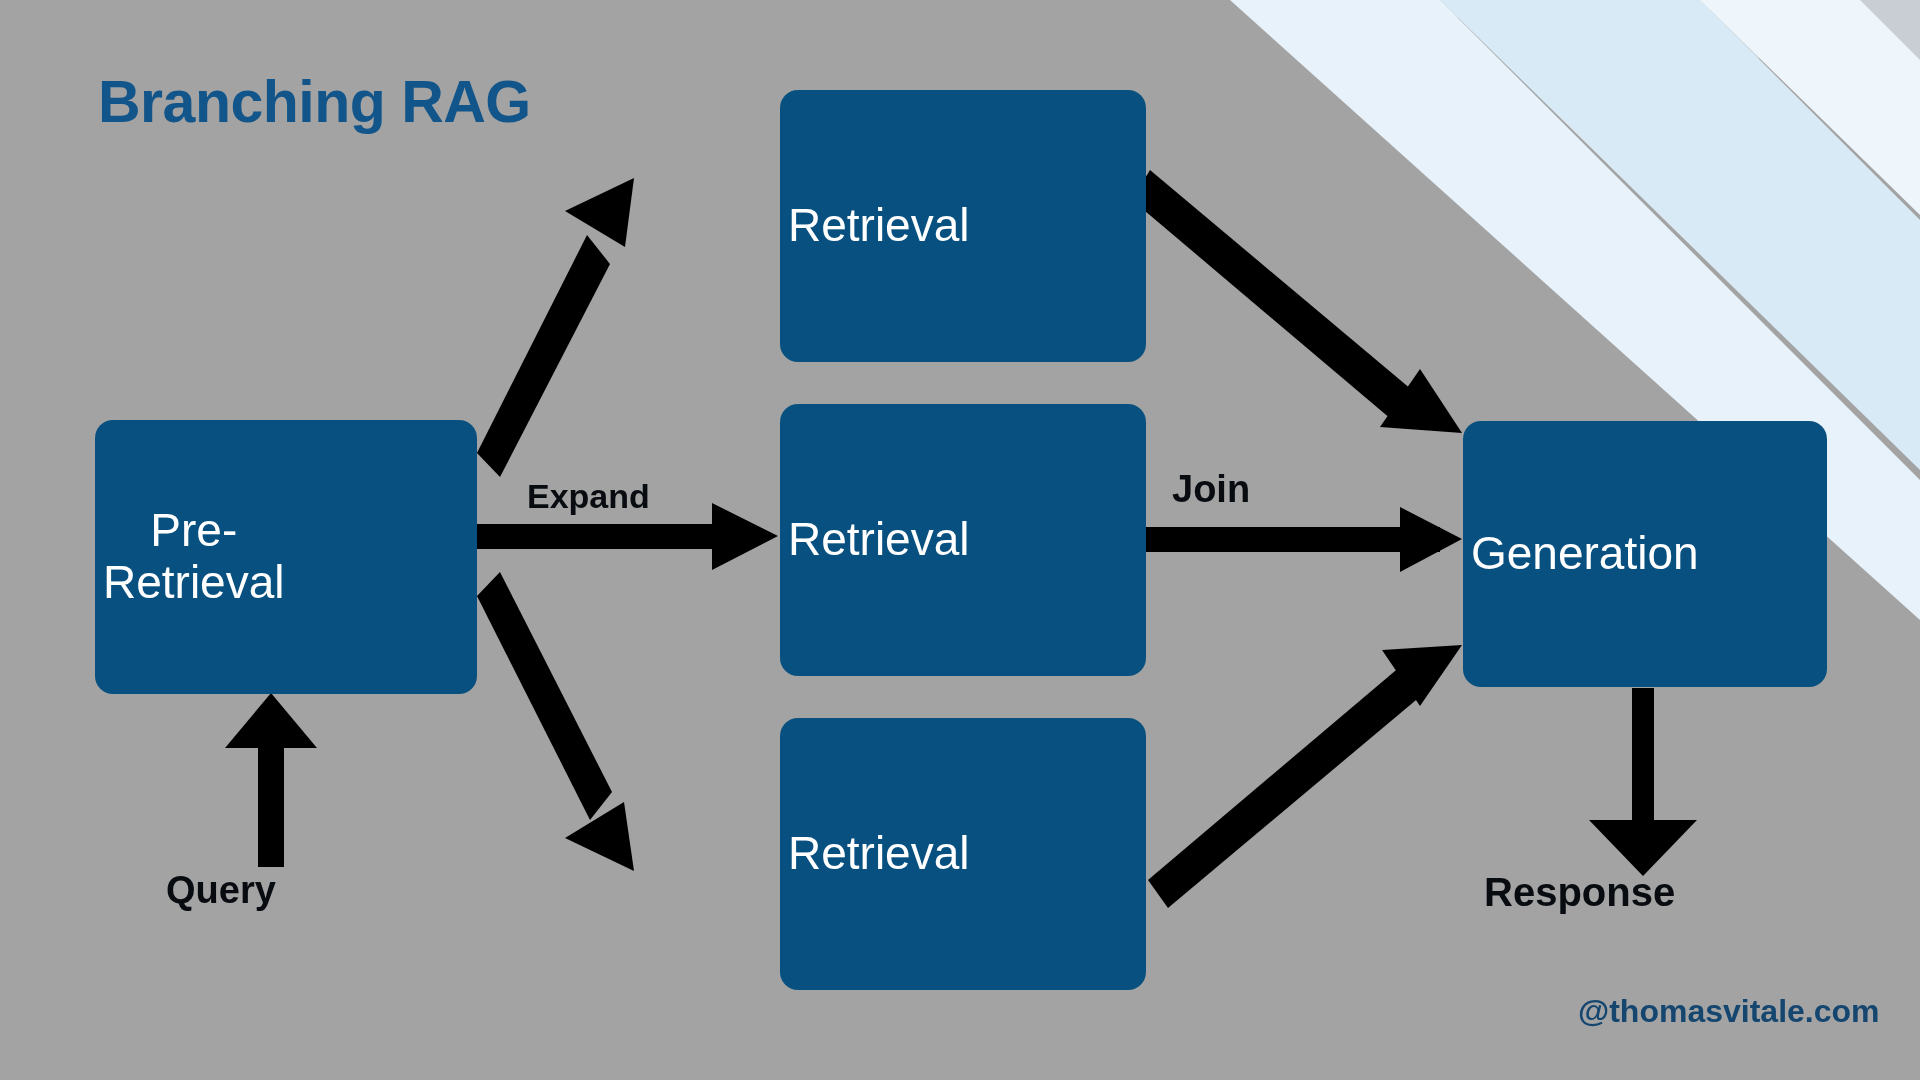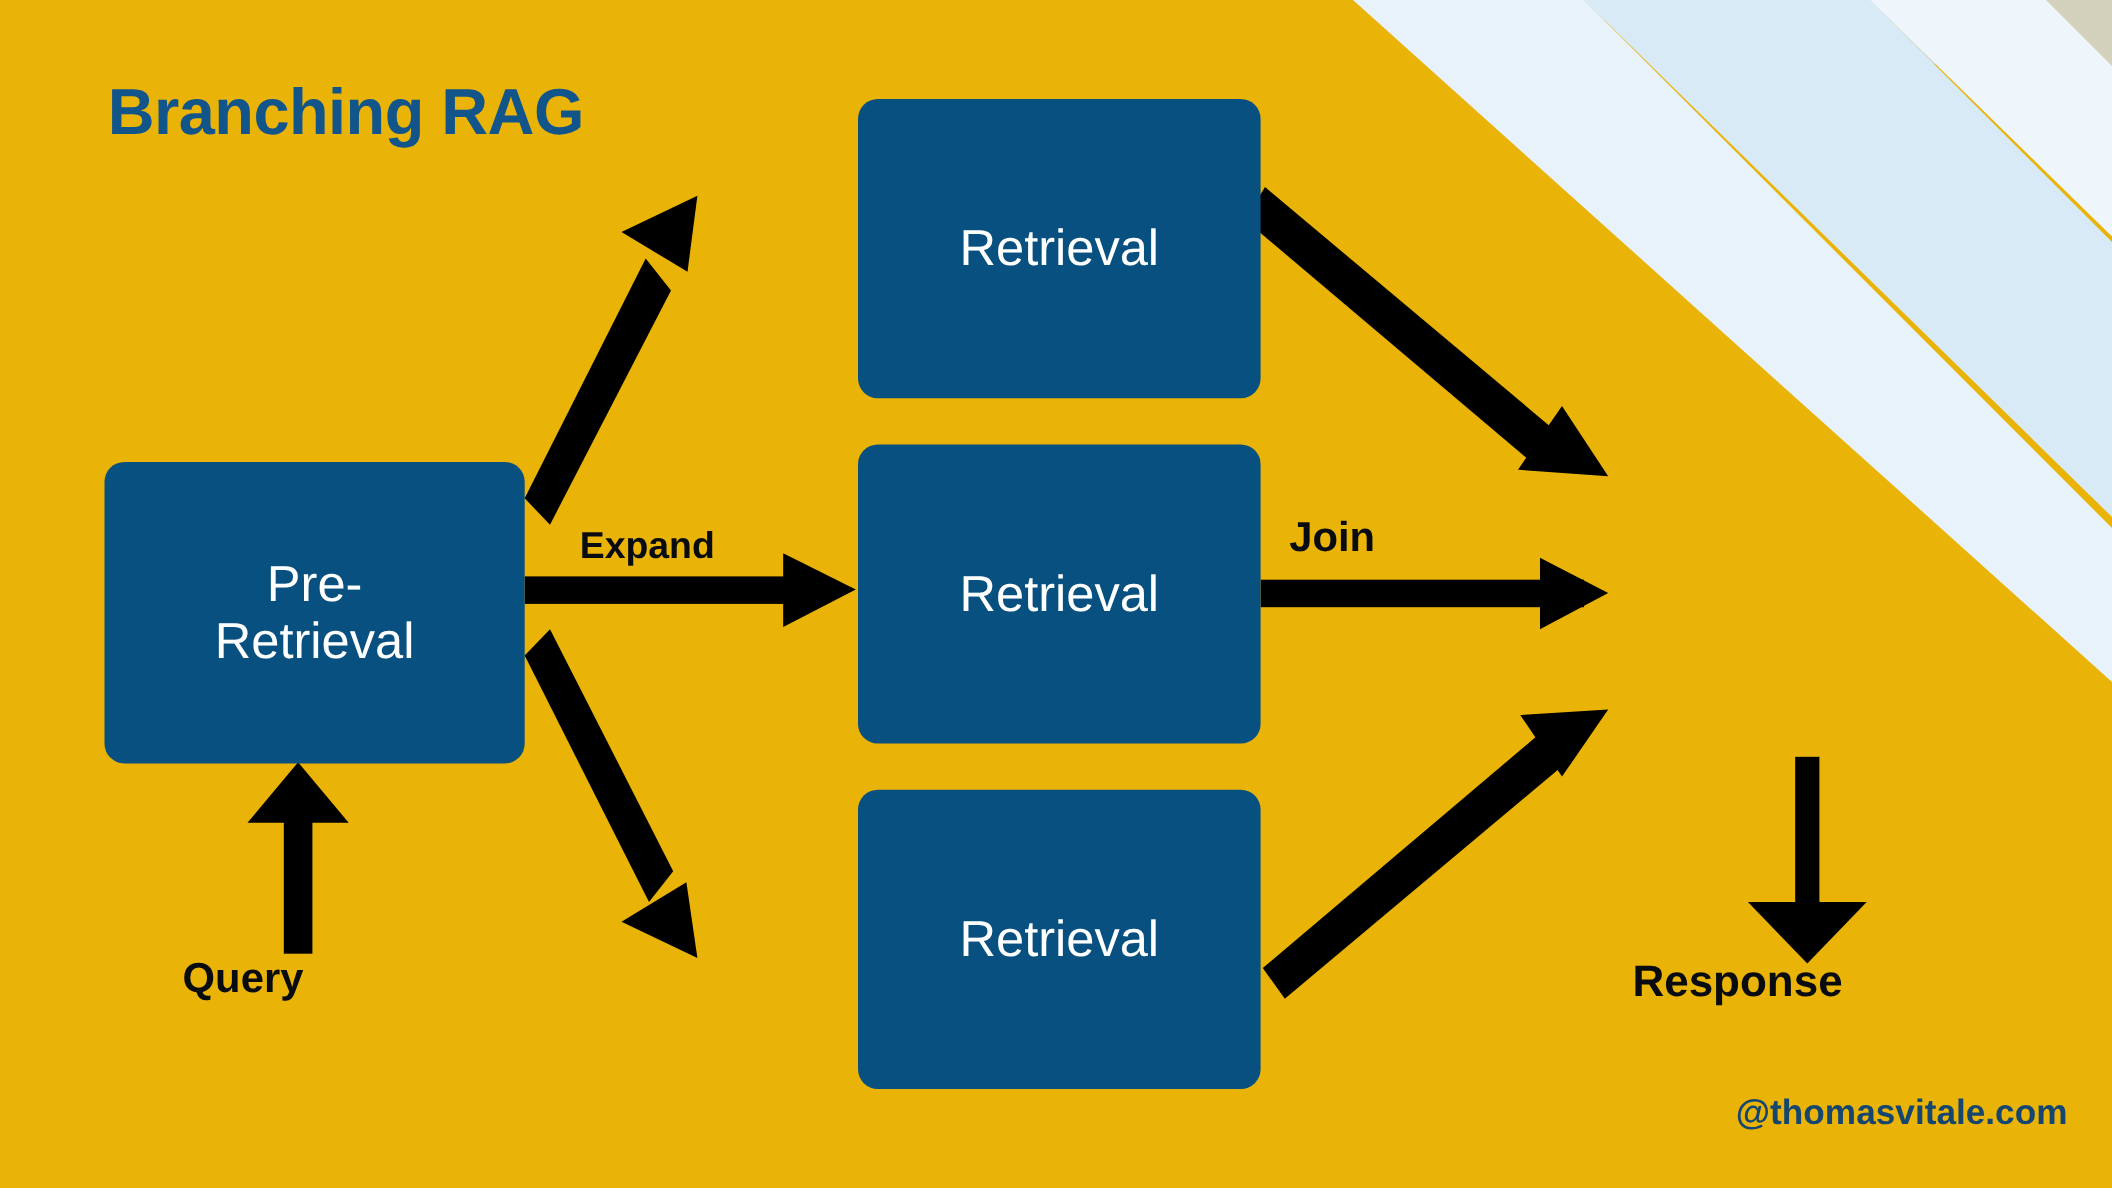--- a/index.html
+++ b/index.html
@@ -11,21 +11,21 @@
     width: 1920px;
     height: 1080px;
     overflow: hidden;
     font-family: "Liberation Sans", sans-serif;
     background: #fbfcfd;
   }
   #stage {
     position: relative;
     width: 1920px;
     height: 1080px;
-    background: #eab308;
+    background: #a3a3a3;
     overflow: hidden;
   }
   
   #bg-ribbons {
     position: absolute;
     inset: 0;
     width: 1920px;
     height: 1080px;
     pointer-events: none;
   }
@@ -53,21 +53,21 @@
     margin: 20px 0 0 0;
     white-space: nowrap;
   }
   
   .node {
     position: absolute;
     background: #08507f;
     border-radius: 18px;
     display: flex;
     align-items: center;
-    justify-content: center;
+    justify-content: flex-start;
     text-align: center;
     box-sizing: border-box;
     z-index: 4;
   }
   .node-label {
     color: #ffffff;
     font-size: 46px;
     font-weight: normal;
     line-height: 1.12;
     padding: 0 8px;
@@ -224,20 +224,23 @@
   </div>
 
   <div class="node" id="node-retrieval-2">
     <div class="node-label">Retrieval</div>
   </div>
 
   <div class="node" id="node-retrieval-3">
     <div class="node-label">Retrieval</div>
   </div>
 
+  <div class="node" id="node-generation">
+    <div class="node-label">Generation</div>
+  </div>
 
   <div class="free-label" id="label-expand">Expand</div>
   <div class="free-label" id="label-join">Join</div>
   <div class="free-label" id="label-query">Query</div>
   <div class="free-label" id="label-response">Response</div>
 
   <div id="watermark">@thomasvitale.com</div>
 
 </div>
 

